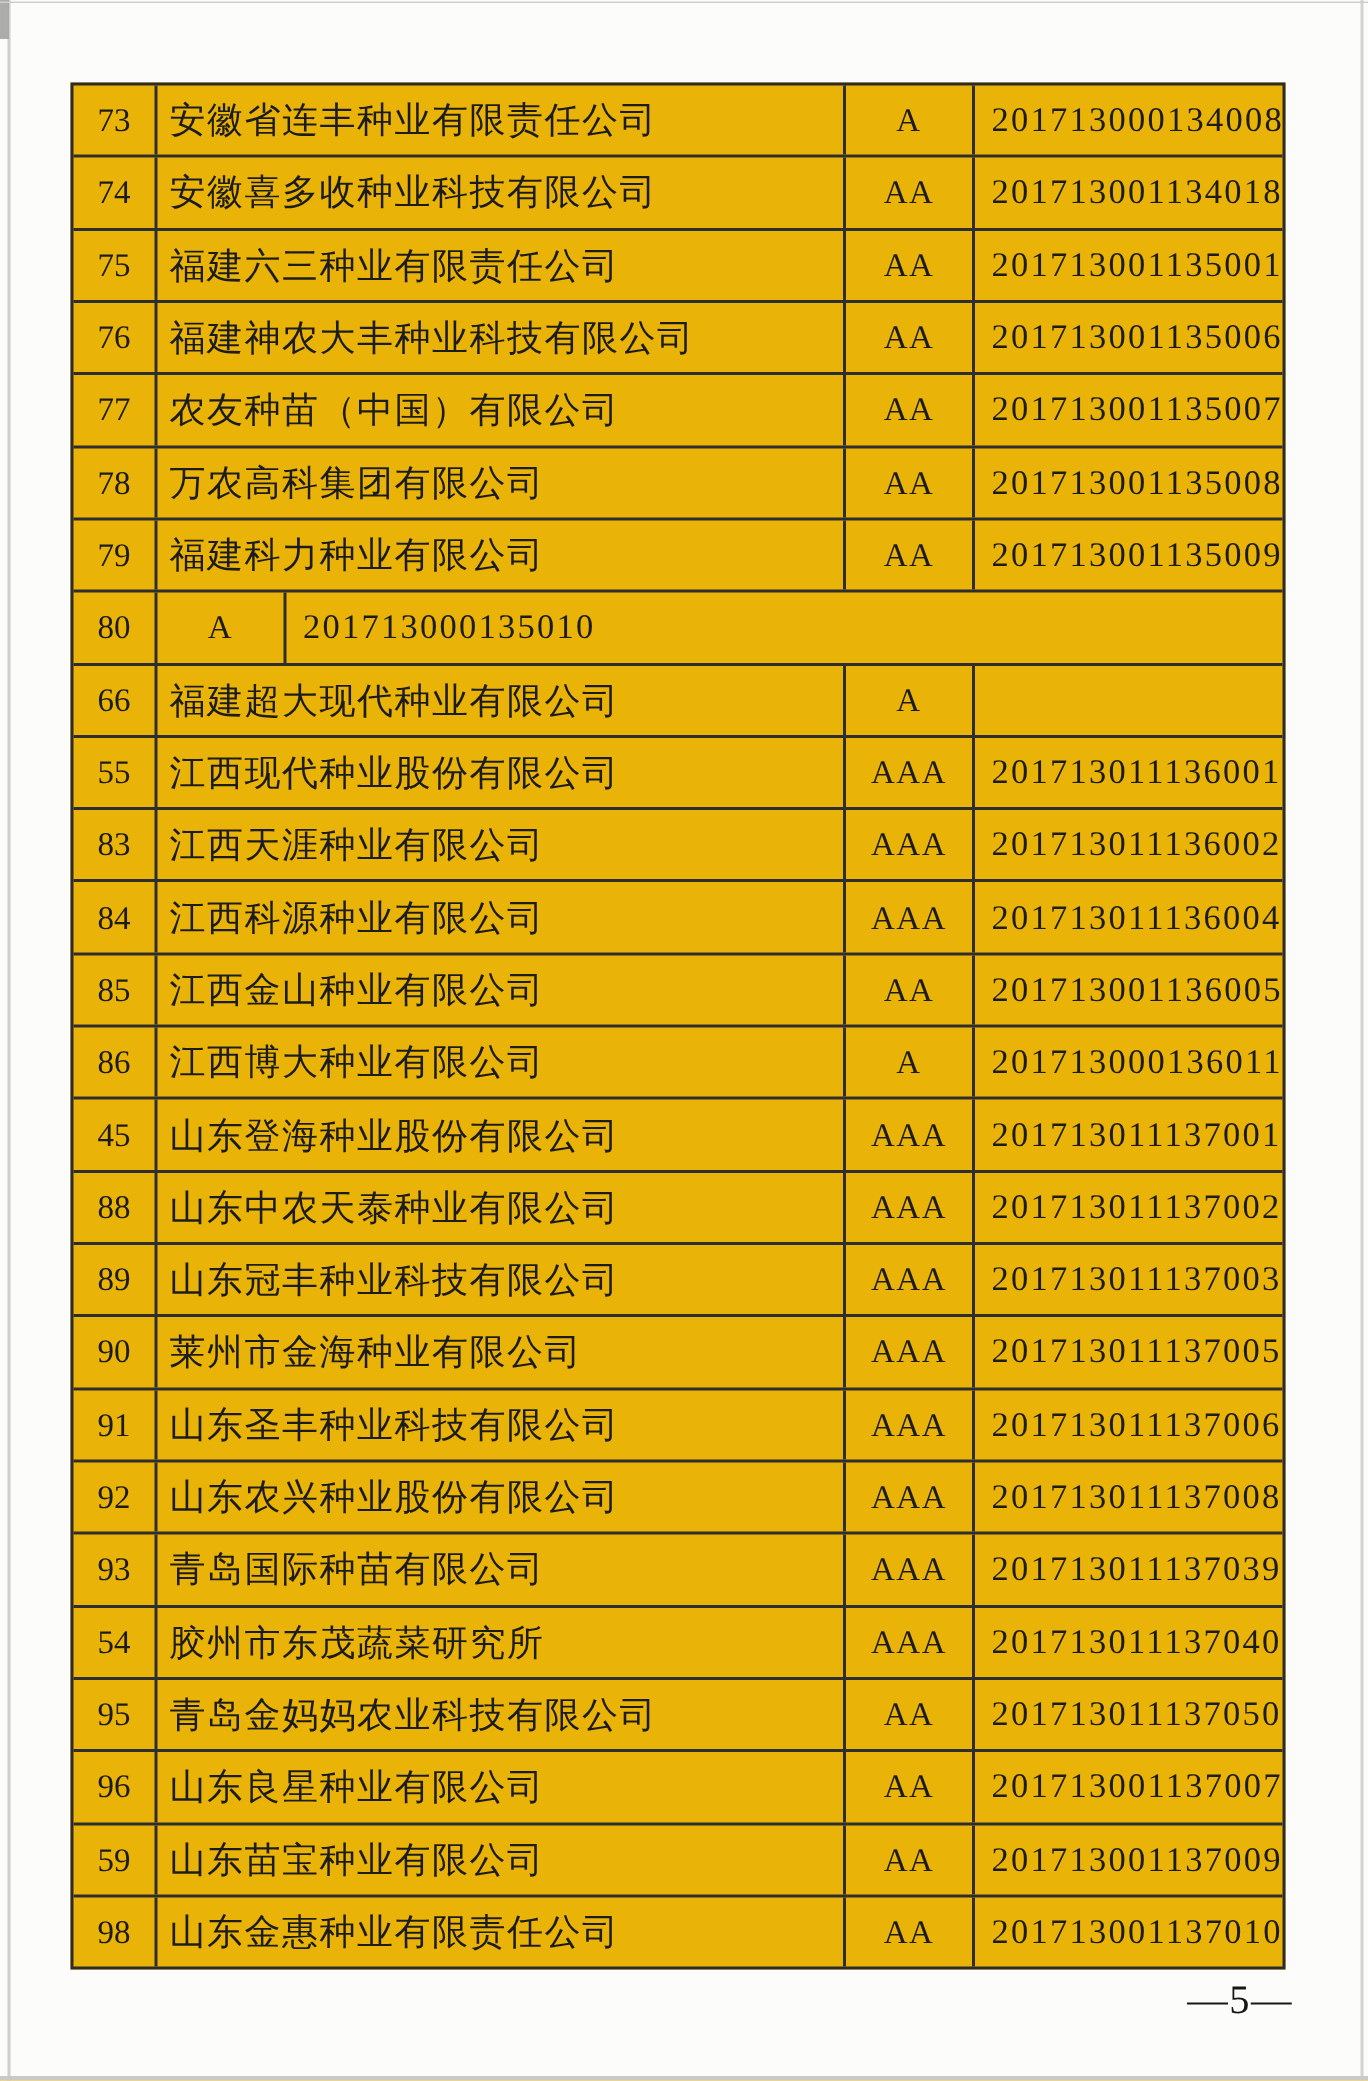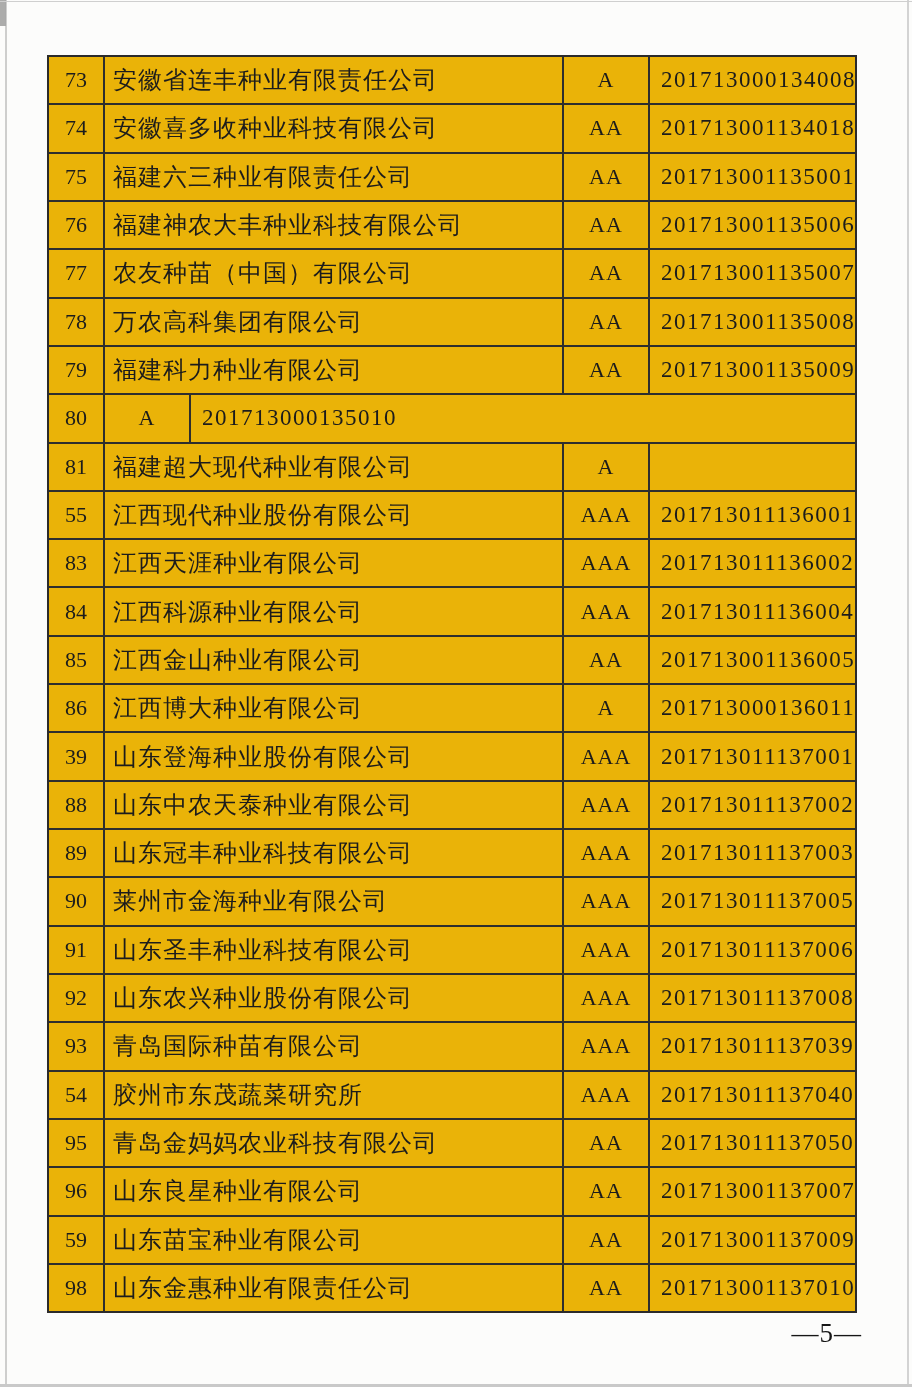--- a/index.html
+++ b/index.html
@@ -145,21 +145,21 @@
       <div class="cell c-code">201713001135009</div>
     </div>
 
     <div class="row">
       <div class="cell c-no">80</div>
       <div class="cell c-rating">A</div>
       <div class="cell c-code">201713000135010</div>
     </div>
 
     <div class="row">
-      <div class="cell c-no">81</div>
+      <div class="cell c-no">66</div>
       <div class="cell c-company">福建超大现代种业有限公司</div>
       <div class="cell c-rating">A</div>
     </div>
 
     <div class="row">
       <div class="cell c-no">55</div>
       <div class="cell c-company">江西现代种业股份有限公司</div>
       <div class="cell c-rating">AAA</div>
       <div class="cell c-code">201713011136001</div>
     </div>
@@ -186,21 +186,21 @@
     </div>
 
     <div class="row">
       <div class="cell c-no">86</div>
       <div class="cell c-company">江西博大种业有限公司</div>
       <div class="cell c-rating">A</div>
       <div class="cell c-code">201713000136011</div>
     </div>
 
     <div class="row">
-      <div class="cell c-no">39</div>
+      <div class="cell c-no">45</div>
       <div class="cell c-company">山东登海种业股份有限公司</div>
       <div class="cell c-rating">AAA</div>
       <div class="cell c-code">201713011137001</div>
     </div>
 
     <div class="row">
       <div class="cell c-no">88</div>
       <div class="cell c-company">山东中农天泰种业有限公司</div>
       <div class="cell c-rating">AAA</div>
       <div class="cell c-code">201713011137002</div>

